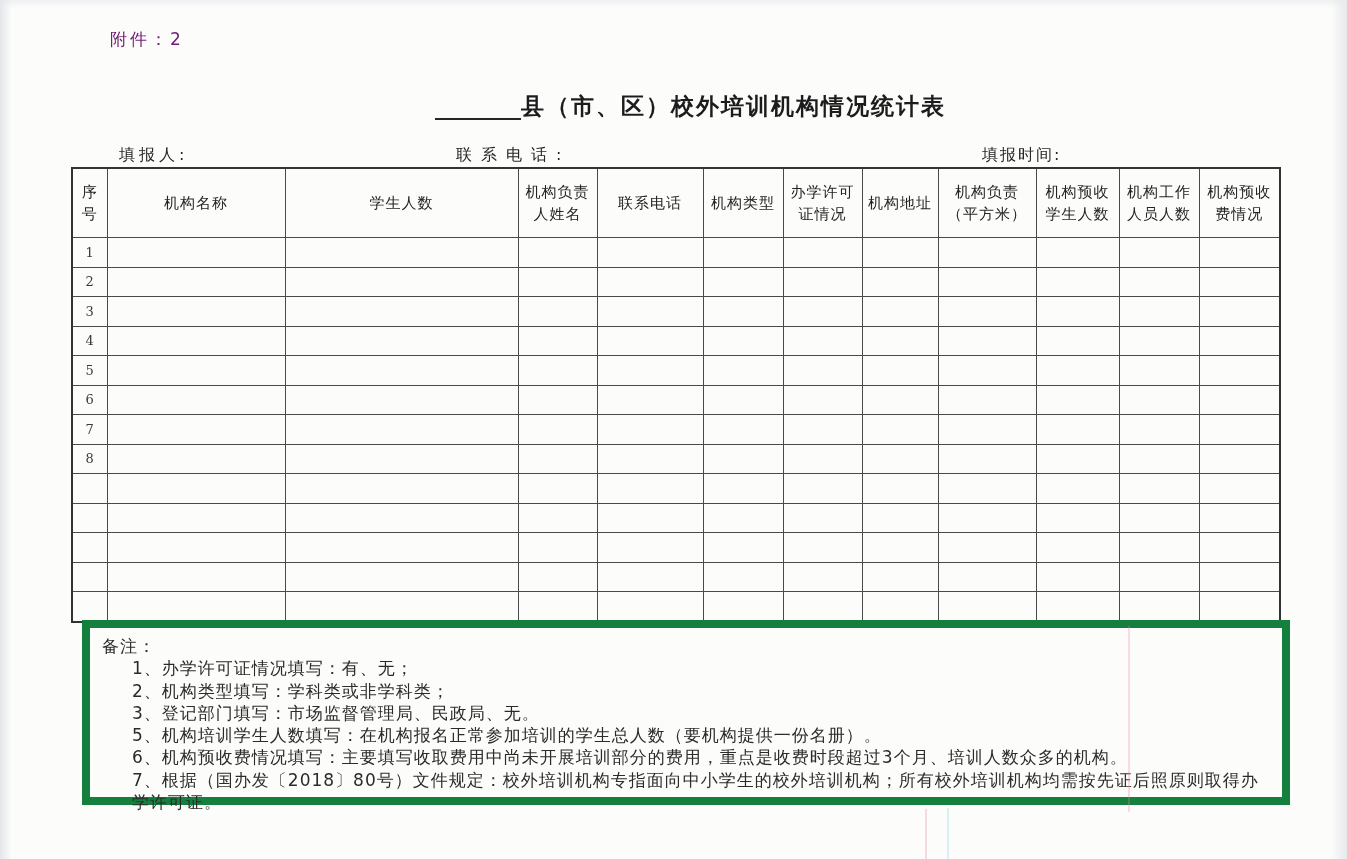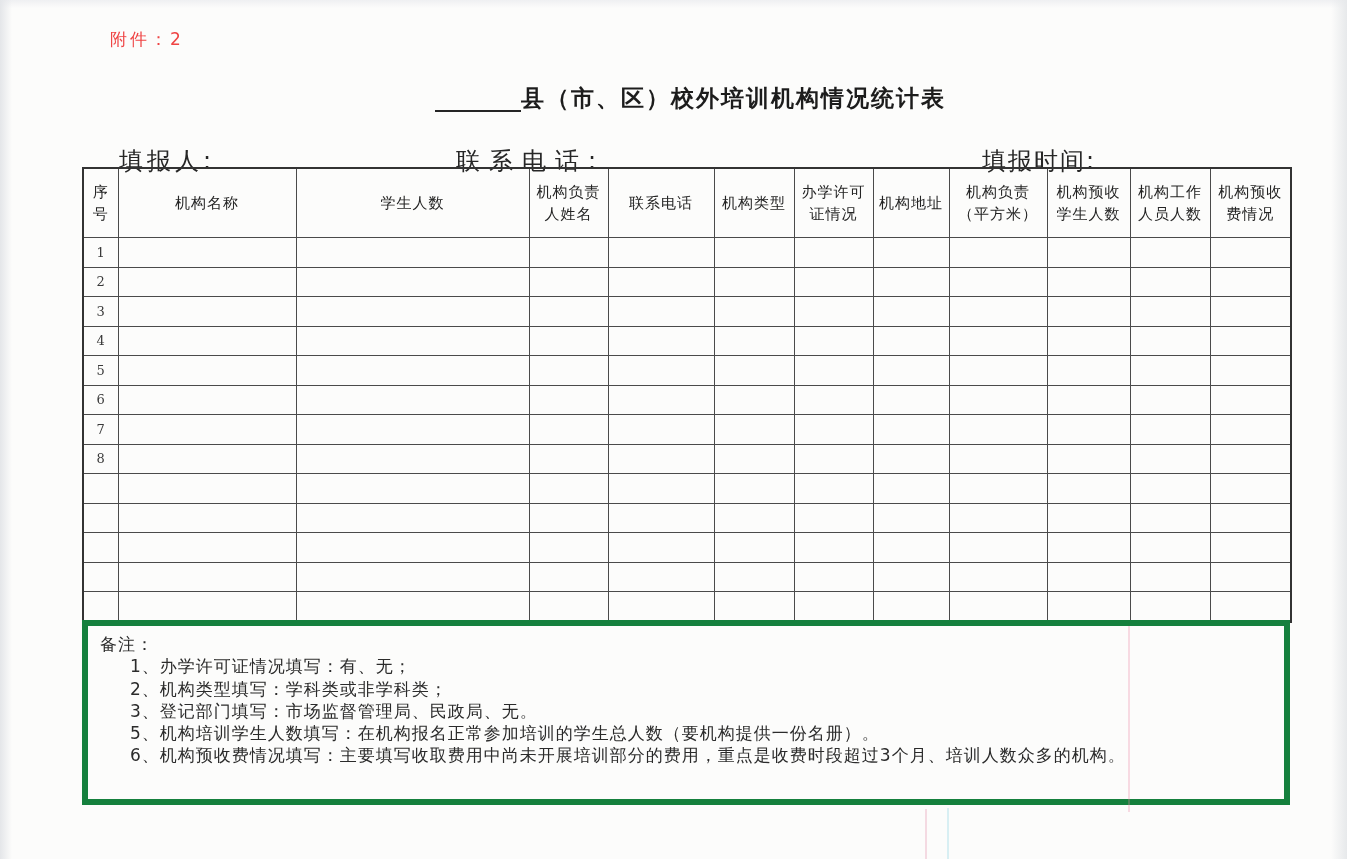--- a/index.html
+++ b/index.html
@@ -37,46 +37,46 @@
     position: absolute; left: 925px; top: 809px; width: 2px; height: 50px;
     background: rgba(225,140,170,0.30);
   }
   .artifact-line-3 {
     position: absolute; left: 947px; top: 808px; width: 2px; height: 51px;
     background: rgba(150,215,228,0.35);
   }
 
   .attachment {
     position: absolute; left: 110px; top: 28px;
-    font-size: 17px; letter-spacing: 3px; color: #ef4444;
+    font-size: 17px; letter-spacing: 3px; color: #701a75;
   }
 
   .title-row {
-    position: absolute; left: 0; top: 84px; width: 100%;
+    position: absolute; left: 0; top: 92px; width: 100%;
     display: flex; justify-content: center; align-items: flex-end;
     padding-left: 34px; box-sizing: border-box;
   }
   .title-blank {
     display: inline-block; width: 86px; height: 24px;
     border-bottom: 2.5px solid #252525;
   }
   .title-text {
     font-size: 23px; font-weight: bold; letter-spacing: 2px; color: #1c1c1c;
     line-height: 28px;
   }
 
   .form-label {
-    position: absolute; top: 145px; font-size: 24px; color: #262626;
+    position: absolute; top: 145px; font-size: 16px; color: #262626;
   }
   .form-label.filler { left: 119px; letter-spacing: 4px; }
   .form-label.phone  { left: 456px; letter-spacing: 9px; }
   .form-label.time   { left: 951px; letter-spacing: 2px; margin-left: 31px; }
 
   table.stat {
-    position: absolute; left: 82px; top: 167px; width: 1208px;
+    position: absolute; left: 71px; top: 167px; width: 1208px;
     border-collapse: collapse; table-layout: fixed;
     background: transparent;
   }
   table.stat, table.stat th, table.stat td {
     border: 1px solid #4a4a4a;
   }
   table.stat { border: 2px solid #333; }
   table.stat th {
     height: 68px; font-size: 15px; font-weight: normal;
     letter-spacing: 1px; line-height: 22px;
@@ -86,21 +86,21 @@
   table.stat td {
     height: 28.5px; padding: 0; text-align: center; vertical-align: middle;
   }
   td.row-no {
     font-family: "DejaVu Serif", serif;
     font-size: 13px; color: #3a3a3a;
   }
 
   .notes-box {
     position: absolute; left: 82px; top: 620px; width: 1208px; height: 185px;
-    border: 6px solid #15803d; box-sizing: border-box;
+    border: 8px solid #15803d; box-sizing: border-box;
     padding: 7px 14px 0 12px;
     font-size: 17px; line-height: 22.3px; letter-spacing: 1px; color: #2b2b2b;
   }
   .note-item { padding-left: 30px; }
 </style>
 </head>
 <body>
 
 <div class="scan">
 
@@ -342,19 +342,20 @@
       </tbody>
   </table>
 
   <div class="notes-box">
     <div>备注：</div>
     <div class="note-item">1、办学许可证情况填写：有、无；</div>
     <div class="note-item">2、机构类型填写：学科类或非学科类；</div>
     <div class="note-item">3、登记部门填写：市场监督管理局、民政局、无。</div>
     <div class="note-item">5、机构培训学生人数填写：在机构报名正常参加培训的学生总人数（要机构提供一份名册）。</div>
     <div class="note-item">6、机构预收费情况填写：主要填写收取费用中尚未开展培训部分的费用，重点是收费时段超过3个月、培训人数众多的机构。</div>
+    <div class="note-item">7、根据（国办发〔2018〕80号）文件规定：校外培训机构专指面向中小学生的校外培训机构；所有校外培训机构均需按先证后照原则取得办学许可证。</div>
   </div>
 
   <div class="artifact-line-1"></div>
   <div class="artifact-line-2"></div>
   <div class="artifact-line-3"></div>
 
 </div>
 
 </body></html>

